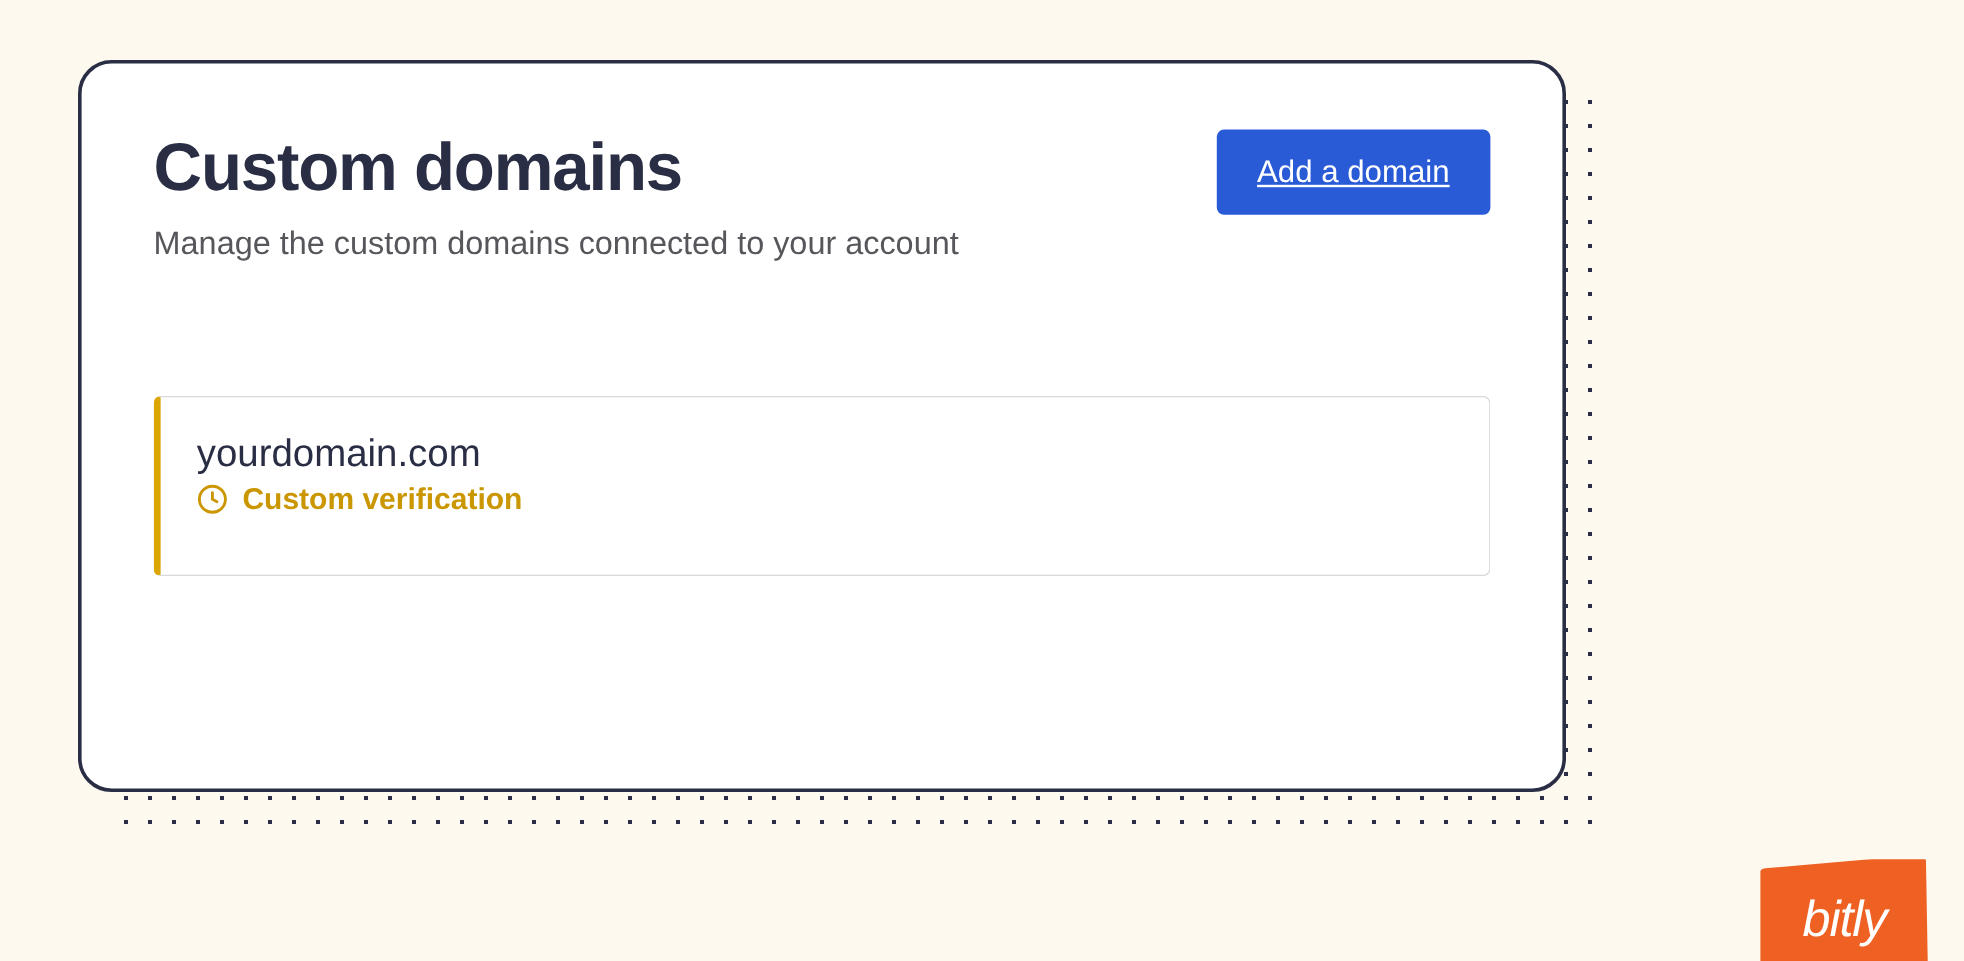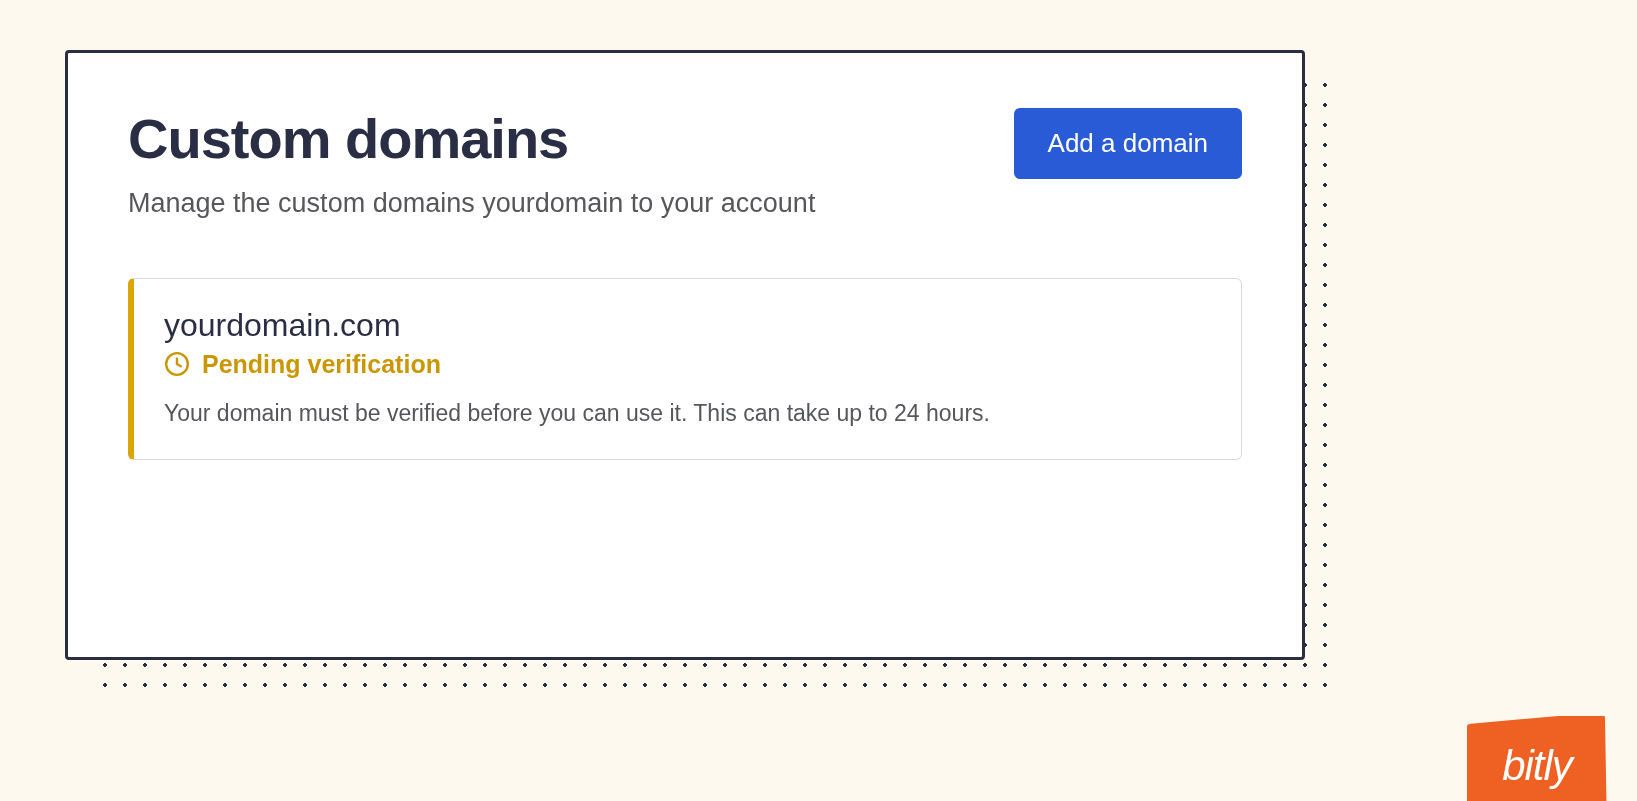--- a/index.html
+++ b/index.html
@@ -26,21 +26,21 @@
       background-position: 5px 5px;
     }
     .card {
       position: absolute;
       top: 50px;
       left: 65px;
       width: 1240px;
       height: 610px;
       background: #ffffff;
       border: 3px solid #2a2e45;
-      border-radius: 4px;
+      border-radius: 28px;
       padding: 55px 60px;
     }
     .header-row {
       display: flex;
       justify-content: space-between;
       align-items: flex-start;
     }
     .page-title {
       font-size: 56px;
       font-weight: 800;
@@ -57,23 +57,24 @@
     .add-btn {
       background: #2a5bd7;
       color: #ffffff;
       border: none;
       border-radius: 6px;
       padding: 20px 34px;
       font-size: 26px;
       font-weight: 500;
       cursor: pointer;
       font-family: inherit;
+      text-decoration: underline;
     }
     .domain-card {
-      margin-top: 59px;
+      margin-top: 111px;
       border: 1px solid #d9d9d9;
       border-left: 6px solid #dba604;
       border-radius: 6px;
       padding: 28px 30px 30px 30px;
       background: #fff;
     }
     .domain-name {
       font-size: 32px;
       color: #2a2e45;
       font-weight: 400;
@@ -138,36 +139,35 @@
   </style>
 </head>
 <body>
 
 <div class="dotted-bg"></div>
 
 <div class="card">
   <div class="header-row">
     <div>
       <h1 class="page-title">Custom domains</h1>
-      <p class="subtitle">Manage the custom domains yourdomain to your account</p>
+      <p class="subtitle">Manage the custom domains connected to your account</p>
     </div>
     <button class="add-btn">Add a domain</button>
   </div>
 
   <div class="domain-card">
     <div class="domain-name">yourdomain.com</div>
     <div class="status-row">
       <span class="status-icon">
         <svg viewBox="0 0 24 24" fill="none" stroke="#ca9702" stroke-width="2.2">
           <circle cx="12" cy="12" r="10"></circle>
           <path d="M12 7 L12 12 L15.5 14" stroke-linecap="round"></path>
         </svg>
       </span>
-      <span class="status-text">Pending verification</span>
+      <span class="status-text">Custom verification</span>
     </div>
-    <div class="status-desc">Your domain must be verified before you can use it. This can take up to 24 hours.</div>
   </div>
 </div>
 
 <div class="logo-badge">
   <div class="logo-shape"></div>
   <div class="logo-text">bitly</div>
 </div>
 
 </body></html>

